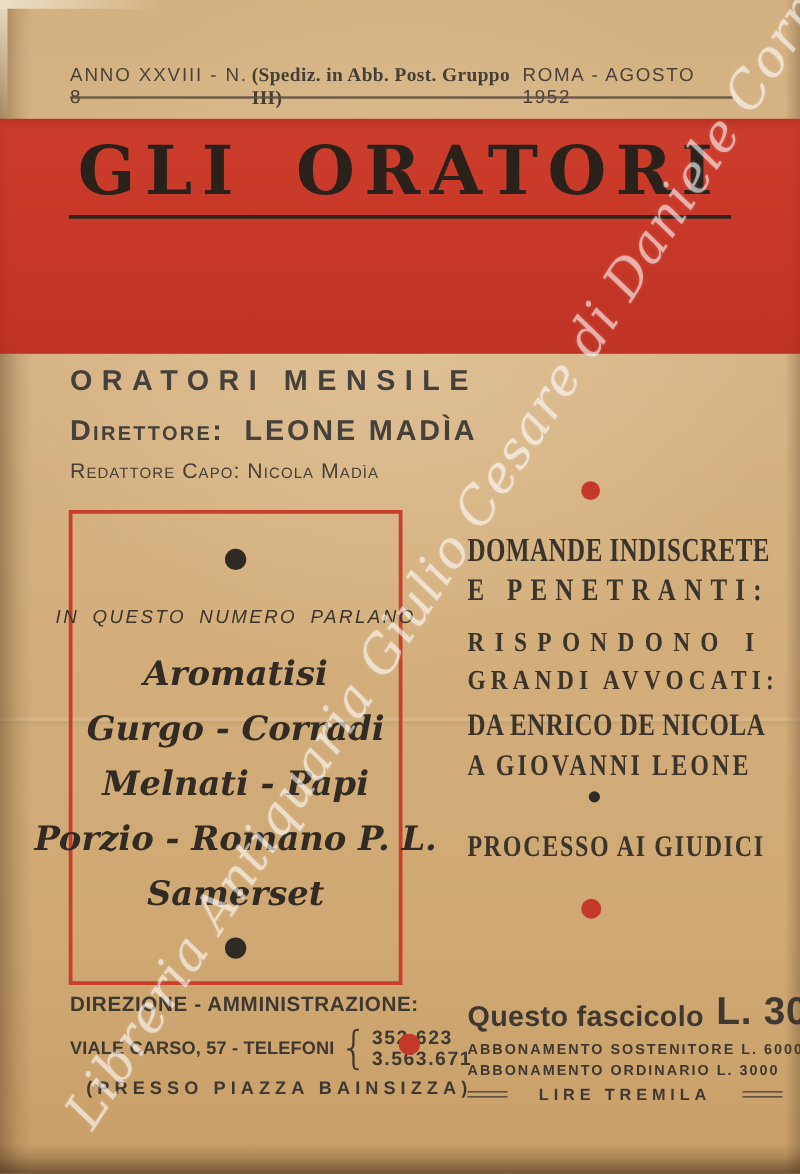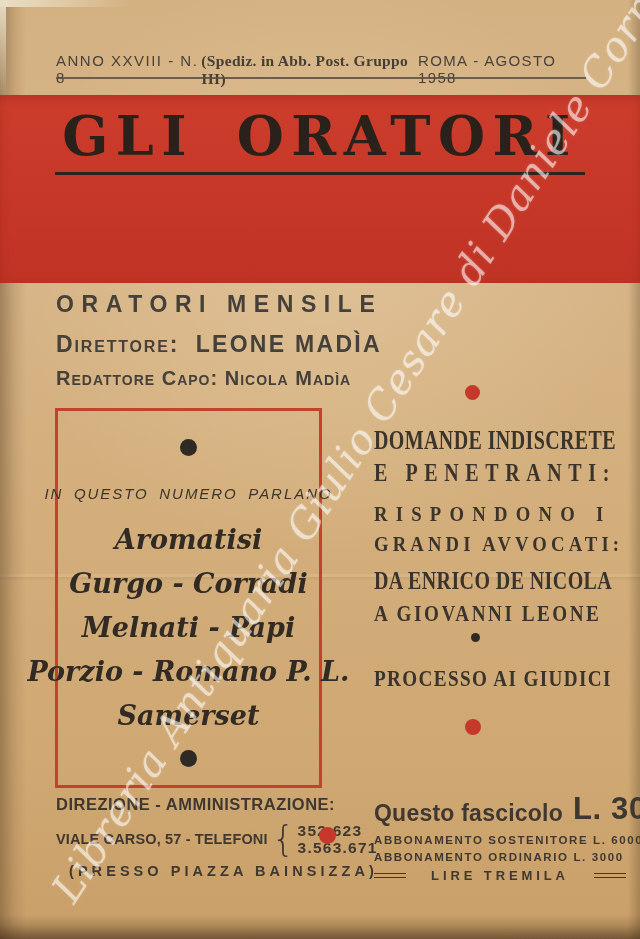--- a/index.html
+++ b/index.html
@@ -47,21 +47,21 @@
   .masthead .line1{margin-top:10px;}
   .masthead .divider{height:3px;background:#2e241d;margin:5px 55px 0 55px;}
   .masthead .line2{margin-top:5px;}
 
   
   .subhead{position:absolute;left:56px;top:291px;z-index:10;color:#45403a;}
   .sh1{font-size:23px;font-weight:700;letter-spacing:0.33em;white-space:nowrap;}
   .sh2{margin-top:13px;font-size:23px;font-weight:700;white-space:nowrap;}
   .sh2 .lbl{font-variant:small-caps;letter-spacing:0.08em;}
   .sh2 .nm{letter-spacing:0.10em;margin-left:10px;}
-  .sh3{margin-top:9px;font-size:20px;font-weight:700;font-variant:small-caps;letter-spacing:0.05em;white-space:nowrap;}
+  .sh3{margin-top:9px;font-size:17px;font-weight:400;font-variant:small-caps;letter-spacing:0.05em;white-space:nowrap;}
 
   
   .speakers{position:absolute;left:55px;top:408px;width:267px;height:380px;z-index:10;
     border:3px solid #c7402c;box-sizing:border-box;
     display:flex;flex-direction:column;align-items:center;}
   .dot{border-radius:50%;}
   .dot-black{background:#2f2a23;}
   .dot-red{background:#c5392a;}
   .speakers .dot-top{width:17px;height:17px;margin-top:28px;}
   .speakers-title{margin-top:29px;font-size:15px;font-style:italic;font-weight:400;
@@ -118,21 +118,21 @@
     color:rgba(255,255,255,0.55);text-shadow:0 0 3px rgba(255,255,255,0.18);}
 </style>
 </head>
 <body>
 
 <div class="cover">
 
   <div class="topline">
     <span class="t-left">ANNO XXVIII - N. 8</span>
     <span class="t-center">(Spediz. in Abb. Post. Gruppo III)</span>
-    <span class="t-right">ROMA - AGOSTO 1958</span>
+    <span class="t-right">ROMA - AGOSTO 1952</span>
   </div>
   <div class="top-rule"></div>
 
   <div class="masthead">
     <div class="line line1">GLI ORATORI</div>
     <div class="divider"></div>
   </div>
 
   <div class="subhead">
     <div class="sh1">ORATORI MENSILE</div>

